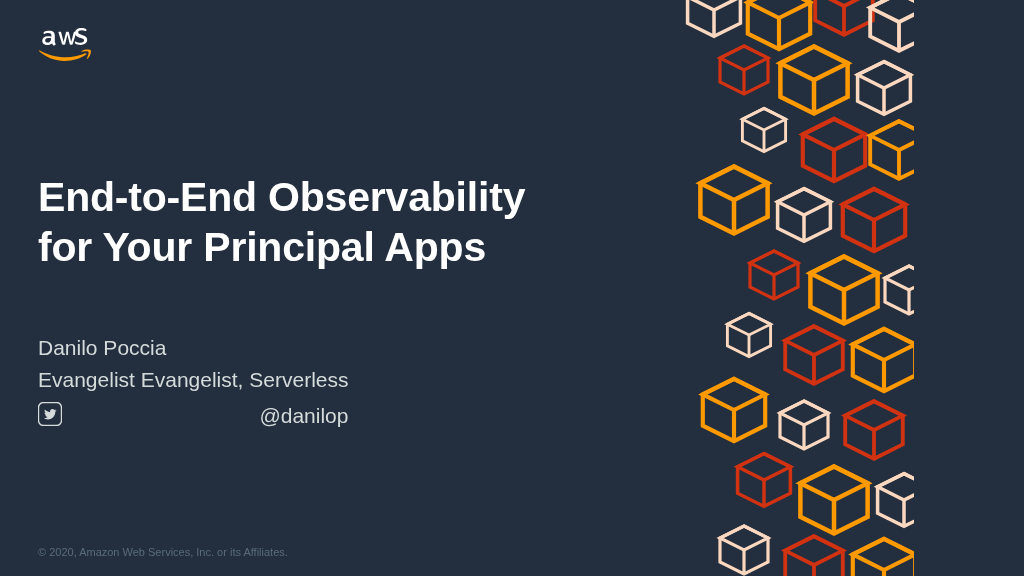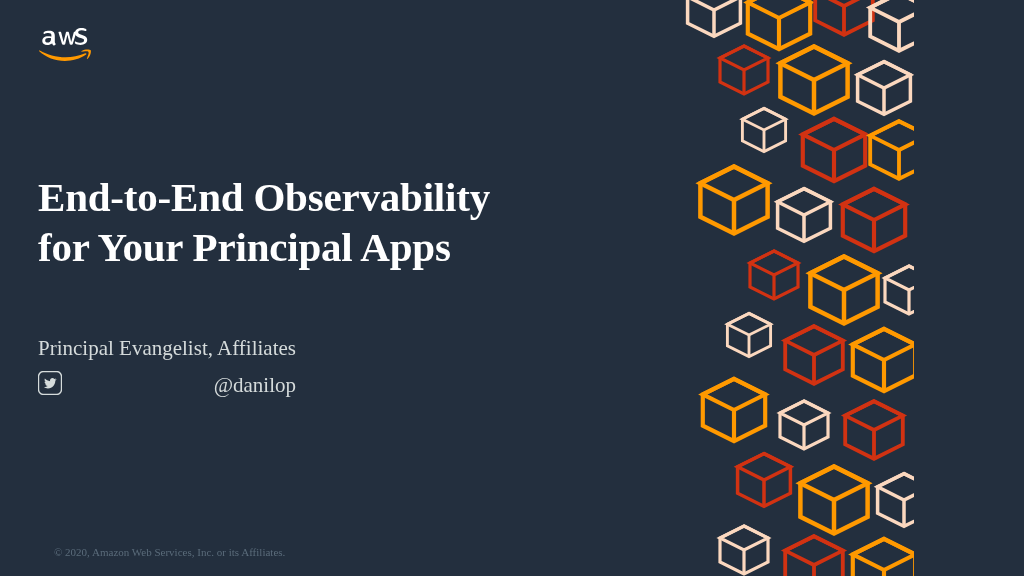--- a/index.html
+++ b/index.html
@@ -7,21 +7,20 @@
   body {
     background: #232f3e;
     font-family: "Amazon Ember", "Helvetica Neue", Arial, sans-serif;
     color: #ffffff;
     position: relative;
   }
   .slide {
     width: 914px;
     height: 576px;
     position: relative;
-    font-family: Liberation Serif, serif;
   }
   .logo {
     position: absolute;
     top: 24px;
     left: 38px;
   }
   .title {
     position: absolute;
     left: 38px;
     top: 172px;
@@ -58,21 +57,20 @@
     font-size: 21px;
     font-weight: 400;
     color: #d5dbdb;
   }
   .copyright {
     position: absolute;
     left: 38px;
     bottom: 18px;
     font-size: 11px;
     color: #5a6b7a;
-    margin-left: 16px;
   }
   .art {
     position: absolute;
     right: 0;
     top: 0;
     width: 420px;
     height: 576px;
     pointer-events: none;
   }
 </style>
@@ -98,21 +96,22 @@
       </g>
     </svg>
   </div>
 
   <div class="title">
     <div>End-to-End Observability</div>
     <div>for Your Principal Apps</div>
   </div>
 
   <div class="speaker-block">
-    <div class="speaker-role">Principal Evangelist, Affiliates</div>
+    <div class="speaker-name">Danilo Poccia</div>
+    <div class="speaker-role">Evangelist Evangelist, Serverless</div>
     <div class="twitter-row">
       <span>
         <svg width="24" height="24" viewBox="0 0 24 24">
           <rect x="0.5" y="0.5" width="23" height="23" rx="5" ry="5" fill="none" stroke="#d5dbdb" stroke-width="1.4"></rect>
           <path fill="#d5dbdb" d="M18.2 8.3c-0.4 0.2-0.9 0.3-1.4 0.4 0.5-0.3 0.9-0.8 1.1-1.4-0.5 0.3-1 0.5-1.6 0.6-0.5-0.5-1.1-0.8-1.8-0.8-1.4 0-2.5 1.1-2.5 2.5 0 0.2 0 0.4 0.1 0.6-2.1-0.1-3.9-1.1-5.2-2.6-0.2 0.4-0.3 0.8-0.3 1.3 0 0.9 0.4 1.6 1.1 2.1-0.4 0-0.8-0.1-1.2-0.3v0c0 1.2 0.9 2.2 2 2.5-0.2 0.1-0.4 0.1-0.7 0.1-0.2 0-0.3 0-0.5 0 0.3 1 1.3 1.7 2.4 1.8-0.9 0.7-2 1.1-3.2 1.1-0.2 0-0.4 0-0.6 0 1.2 0.7 2.5 1.2 4 1.2 4.8 0 7.4-4 7.4-7.4 0-0.1 0-0.2 0-0.3 0.5-0.4 1-0.8 1.3-1.4z"></path>
         </svg>
       </span>
       <span class="twitter-handle">@danilop</span>
     </div>
   </div>

